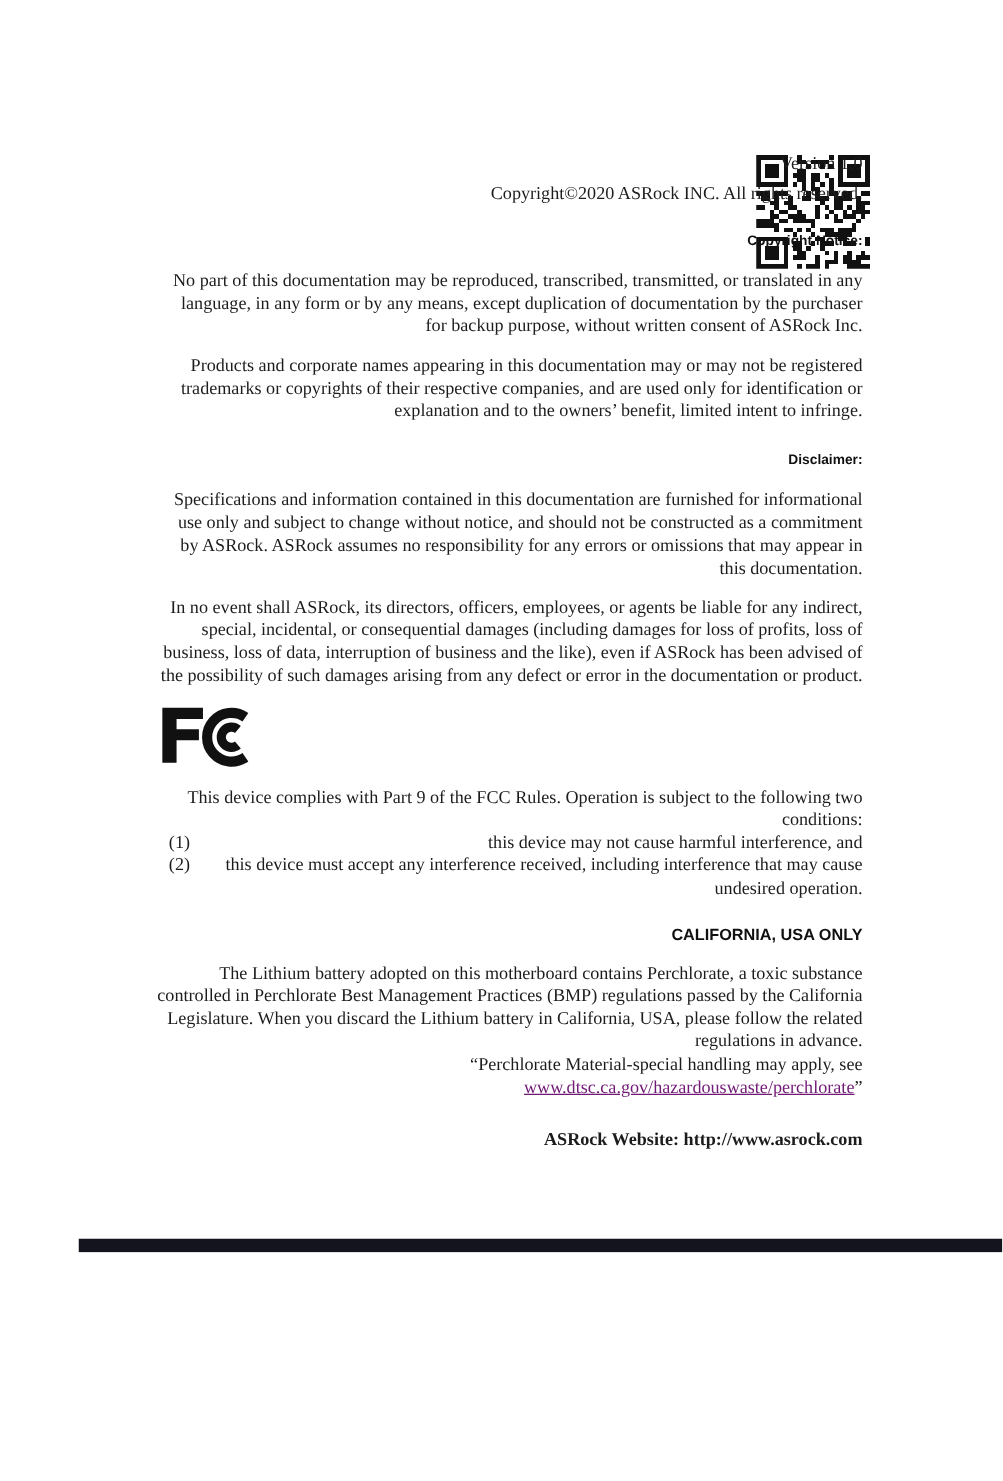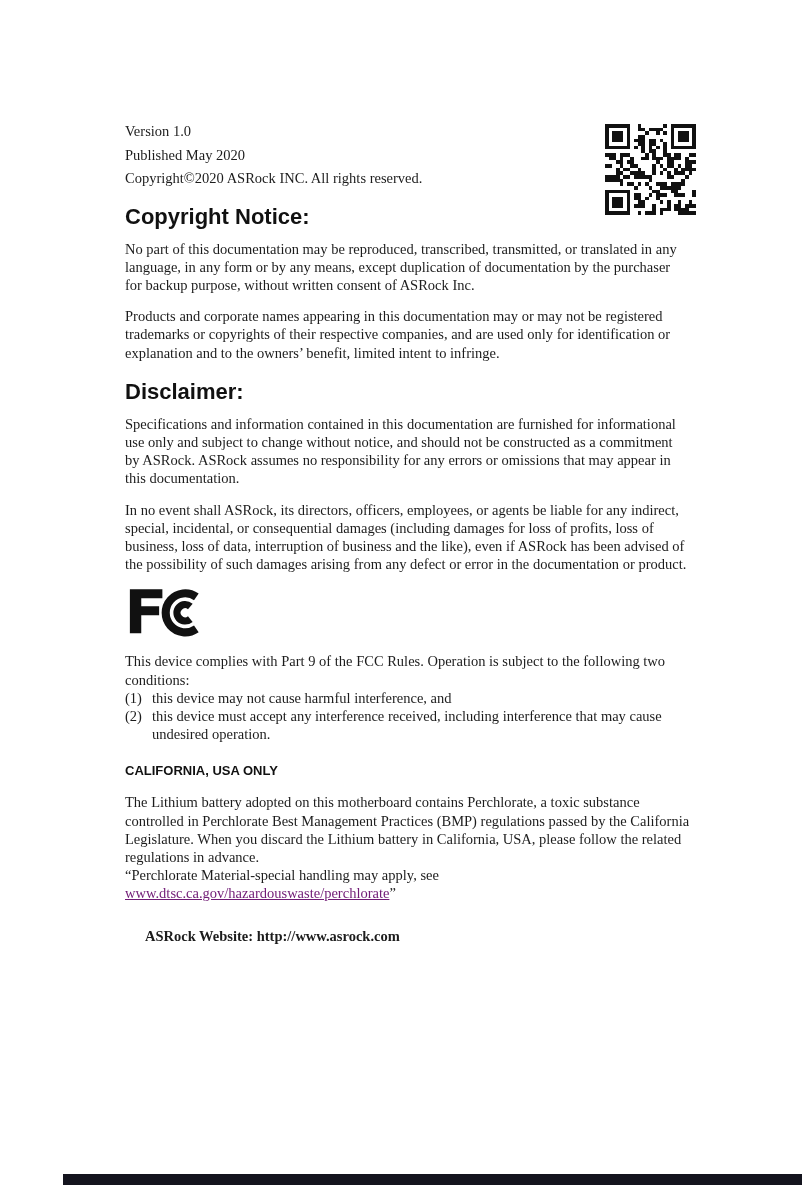--- a/index.html
+++ b/index.html
@@ -1,34 +1,35 @@
 <!DOCTYPE html>
 <html><head>
 <meta charset="utf-8">
 <style>
   html,body{margin:0;padding:0;background:#ffffff;}
   .page{
     position:relative;
-    width:802px;height:1185px;
+    width:802px;height:1002px;
     background:#ffffff;
     overflow:hidden;
     font-family:"Liberation Serif", serif;
     color:#1c1c1c;
+    text-align:right;
   }
   .content{
     position:absolute;
     left:125px;top:120px;
     width:565px;
     font-size:14.5px;
     line-height:18.2px;
   }
   .meta-line{line-height:23.5px;}
   .heading{
     font-family:"Liberation Sans", sans-serif;
-    font-size:22px;
+    font-size:11px;
     font-weight:600;
     color:#111111;
     margin:16px 0 13px 0;
     line-height:20px;
   }
   .heading.caps{
     font-size:13px;
     margin:18px 0 12px 0;
   }
   p.para{margin:0 0 13px 0;}
@@ -371,21 +372,20 @@
         <rect x="21" y="24" width="1" height="1"></rect>
         <rect x="22" y="24" width="1" height="1"></rect>
         <rect x="23" y="24" width="1" height="1"></rect>
         <rect x="24" y="24" width="1" height="1"></rect>
       </svg>
   </div>
 
   <div class="content">
 
     <div class="meta-line">Version 1.0</div>
-    <div class="meta-line">Published May 2020</div>
     <div class="meta-line">Copyright©2020 ASRock INC. All rights reserved.</div>
 
     <div class="heading">Copyright Notice:</div>
     <p class="para">No part of this documentation may be reproduced, transcribed, transmitted, or translated in any language, in any form or by any means, except duplication of documentation by the purchaser for backup purpose, without written consent of ASRock Inc.</p>
     <p class="para">Products and corporate names appearing in this documentation may or may not be registered trademarks or copyrights of their respective companies, and are used only for identification or explanation and to the owners’ benefit, limited intent to infringe.</p>
 
     <div class="heading" style="margin-top:20px">Disclaimer:</div>
     <p class="para">Specifications and information contained in this documentation are furnished for informational use only and subject to change without notice, and should not be constructed as a commitment by ASRock. ASRock assumes no responsibility for any errors or omissions that may appear in this documentation.</p>
     <p class="para">In no event shall ASRock, its directors, officers, employees, or agents be liable for any indirect, special, incidental, or consequential damages (including damages for loss of profits, loss of business, loss of data, interruption of business and the like), even if ASRock has been advised of the possibility of such damages arising from any defect or error in the documentation or product.</p>
 

